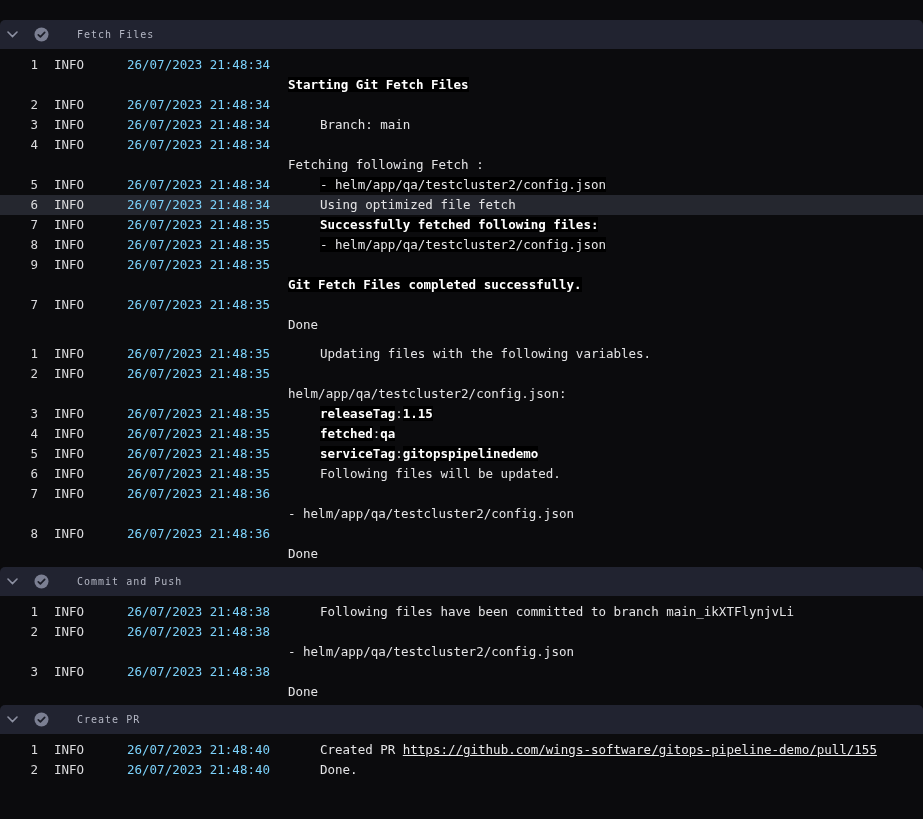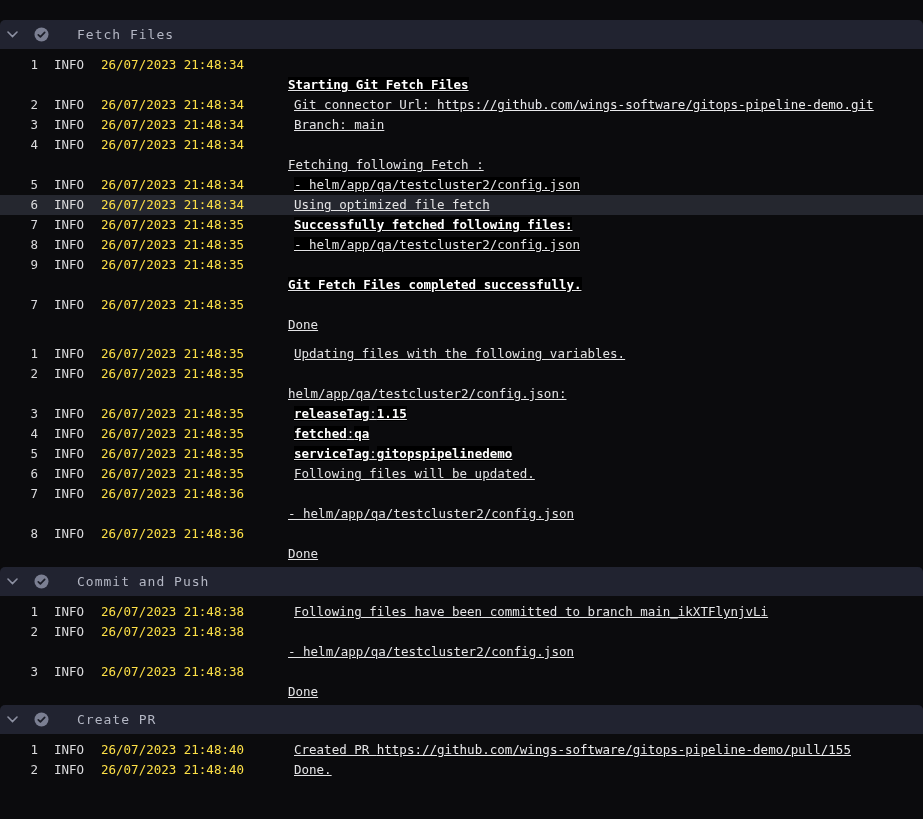--- a/index.html
+++ b/index.html
@@ -10,33 +10,33 @@
   }
   .console{padding-top:20px;}
   .log-section{margin:0;}
   .sec-header{
     height:29px;background:#212330;border-radius:5px 5px 0 0;
     display:flex;align-items:center;cursor:pointer;
   }
   .chev{margin-left:7px;width:12px;display:flex;align-items:center;flex:none;}
   .check{margin-left:15px;width:15px;display:flex;align-items:center;flex:none;}
   .sec-title{
-    margin-left:28px;font-size:13px;letter-spacing:1px;
+    margin-left:28px;font-size:10px;letter-spacing:1px;
     color:#b4b7c4;white-space:pre;
   }
   .sec-body{padding:6px 0 3px 0;}
   .row{
     height:20px;line-height:20px;font-size:12.5px;color:#e4e4e6;
     display:flex;white-space:pre;
   }
   .row.hl{background:#25272f;}
   .num{width:38px;text-align:right;flex:none;color:#dbdbdd;}
   .level{width:47px;margin-left:16px;flex:none;color:#dbdbdd;}
-  .time{width:193px;flex:none;color:#fde047;}
-  .msg{flex:1;min-width:0;text-decoration:underline;}
+  .time{width:193px;flex:none;color:#7dd3fc;margin-left:26px;}
+  .msg{flex:1;min-width:0;}
   .msg.cont{padding-left:288px;}
   .seg-plain{}
   .seg-bg{background:#000000;}
   .seg-boldbg{background:#000000;font-weight:bold;color:#ffffff;}
   .seg-link{text-decoration:underline;color:#eaeaec;cursor:pointer;}
 </style>
 </head>
 <body>
 
 <div class="console" id="console-root">
@@ -62,21 +62,20 @@
     <span class="time">26/07/2023 21:48:34</span>
     <span class="msg"></span>
   </div>
         <div class="row">
     <span class="msg cont"><span class="seg-boldbg">Starting Git Fetch Files</span></span>
   </div>
         <div class="row">
     <span class="num">2</span>
     <span class="level">INFO</span>
     <span class="time">26/07/2023 21:48:34</span>
-    <span class="msg"><span class="seg-plain">Git connector Url: </span><span class="seg-link">https://github.com/wings-software/gitops-pipeline-demo.git</span></span>
   </div>
         <div class="row">
     <span class="num">3</span>
     <span class="level">INFO</span>
     <span class="time">26/07/2023 21:48:34</span>
     <span class="msg"><span class="seg-plain">Branch: main</span></span>
   </div>
         <div class="row">
     <span class="num">4</span>
     <span class="level">INFO</span>

